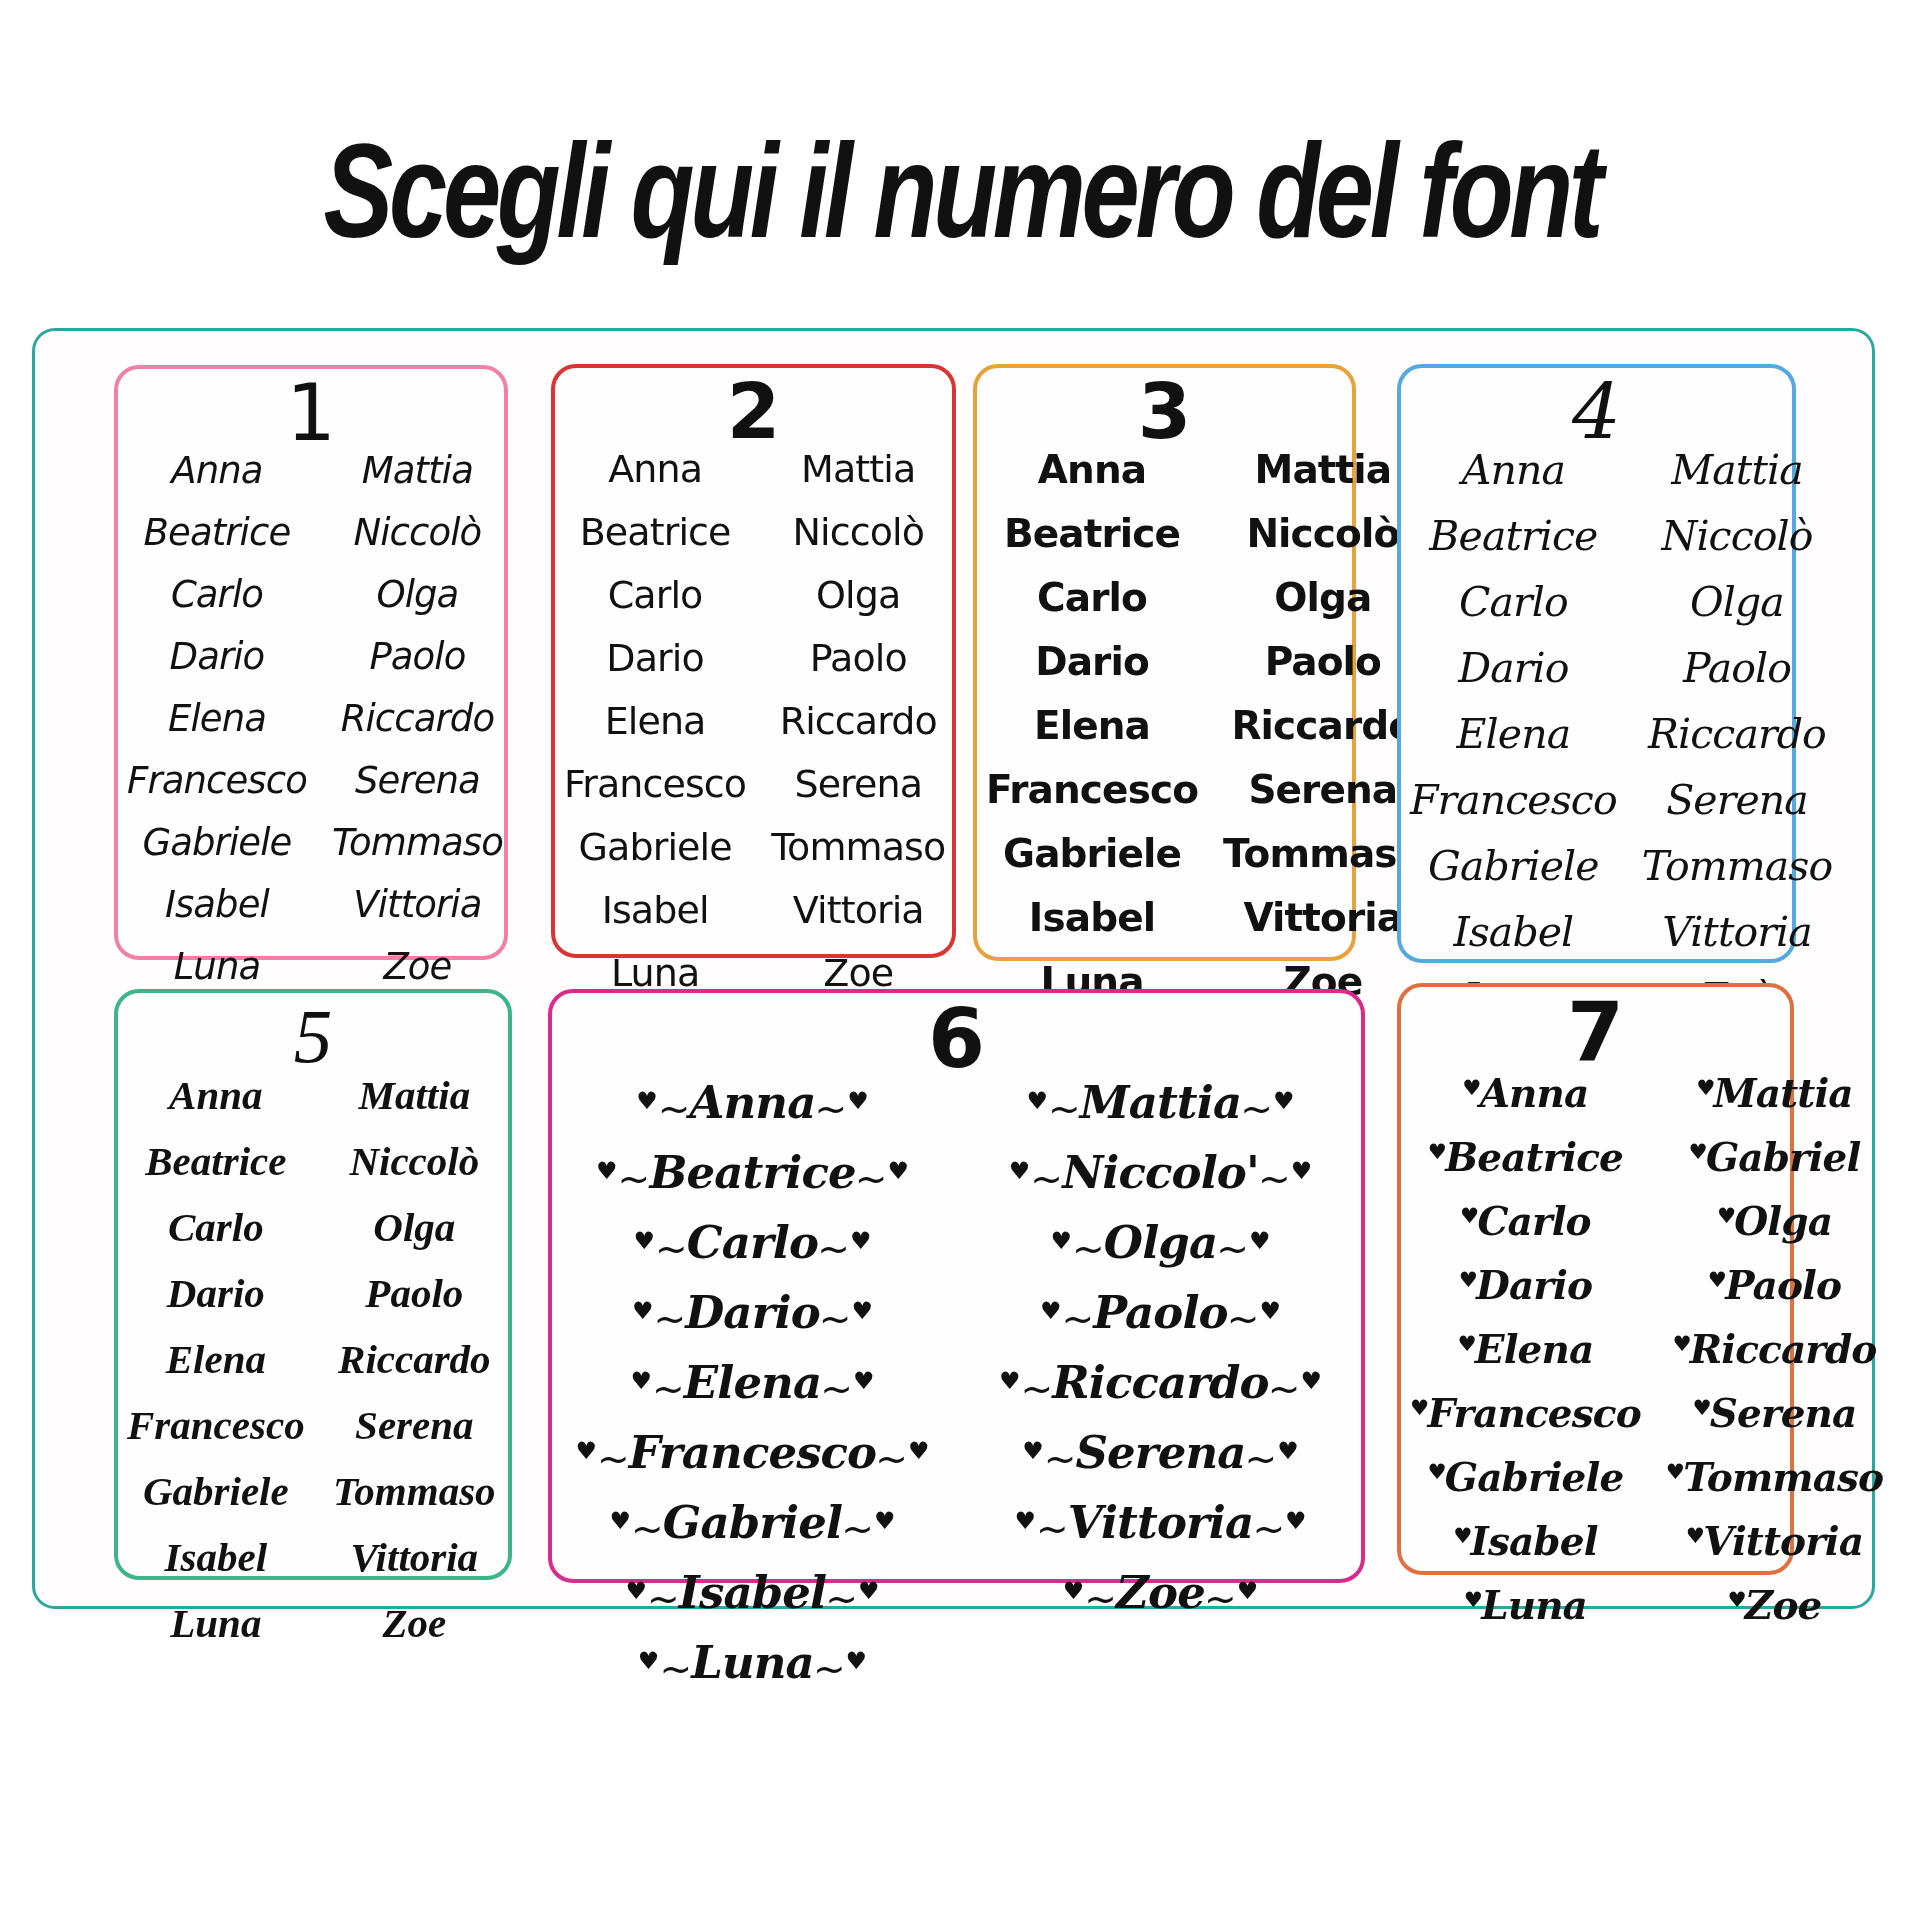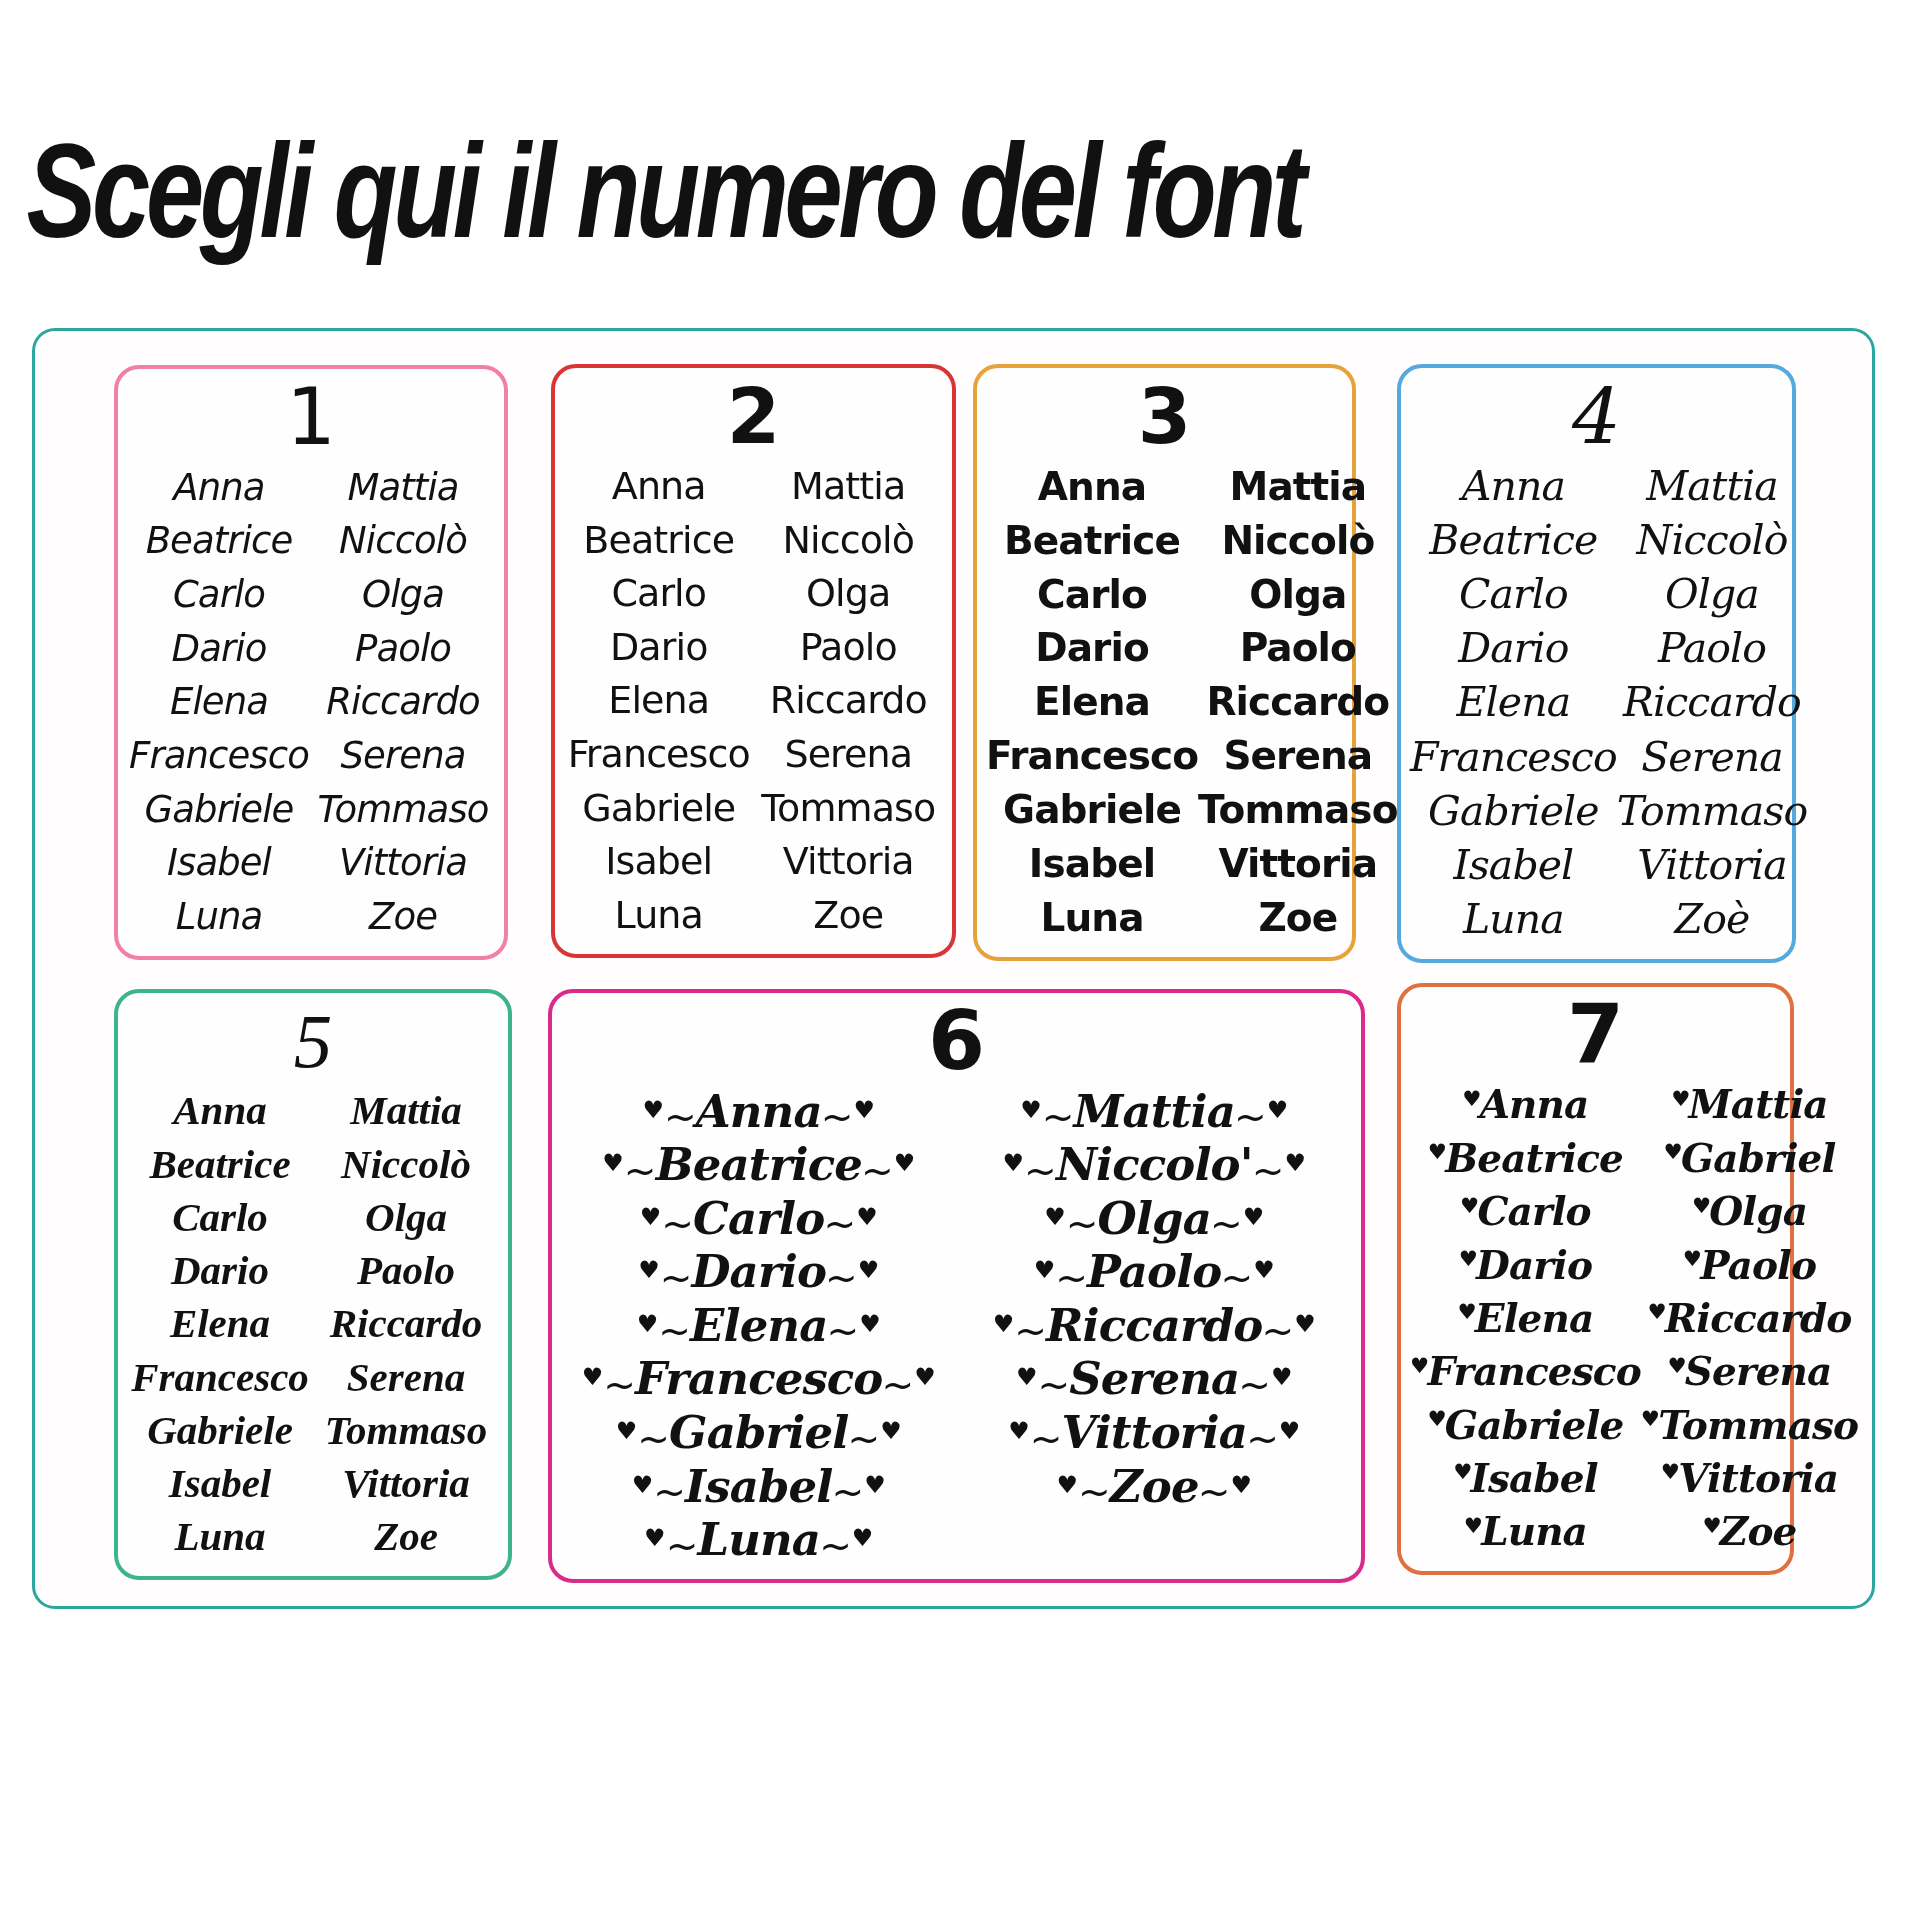--- a/index.html
+++ b/index.html
@@ -1,21 +1,21 @@
 <!DOCTYPE html>
 <html style="font-size:14.3px"><head>
 <meta charset="utf-8">
 <style>
   html,body{margin:0;padding:0;background:#ffffff;}
   .canvas{
     position:relative;width:1923px;height:1923px;background:#ffffff;
     overflow:hidden;color:#111;font-family:"DejaVu Sans",sans-serif;
   }
   .title{
-    position:absolute;top:114px;left:0;right:0;text-align:left;
+    position:absolute;top:114px;left:0;right:0;text-align:center;
   }
   .title .t-inner{
     display:inline-block;
     font-family:"Liberation Sans",sans-serif;
     font-style:italic;font-weight:700;font-size:109px;letter-spacing:-4.5px;
     transform:scale(0.96,1.22);transform-origin:center top;
     white-space:nowrap;
   }
   .outer{
     position:absolute;left:32px;top:328px;width:1837px;height:1275px;
@@ -25,21 +25,21 @@
     position:absolute;border:4.5px solid #000;border-radius:25px;background:#fffefe;
     box-sizing:border-box;display:flex;flex-direction:column;padding:5.3px 9px 12.5px 9px;
   }
   .num{
     height:86px;display:flex;align-items:center;justify-content:center;
     font-size:77px;font-weight:700;line-height:1;
   }
   .names{
     flex:1;display:grid;grid-template-columns:1fr 1fr;
     grid-template-rows:repeat(9,1fr);grid-auto-flow:column;
-    align-items:center;justify-items:center;
+    align-items:center;justify-items:center;gap:25px;
   }
   .name{white-space:nowrap;line-height:1;}
   .nt{white-space:nowrap;}
 
   
   .p1 .nt{font-family:"DejaVu Sans",sans-serif;font-style:italic;font-weight:400;font-size:37px;letter-spacing:-0.9px;}
   .p1 .num{font-weight:400;font-size:78px;}
   
   .p2 .nt{font-family:"DejaVu Sans",sans-serif;font-weight:400;font-size:38px;letter-spacing:-0.9px;}
   

